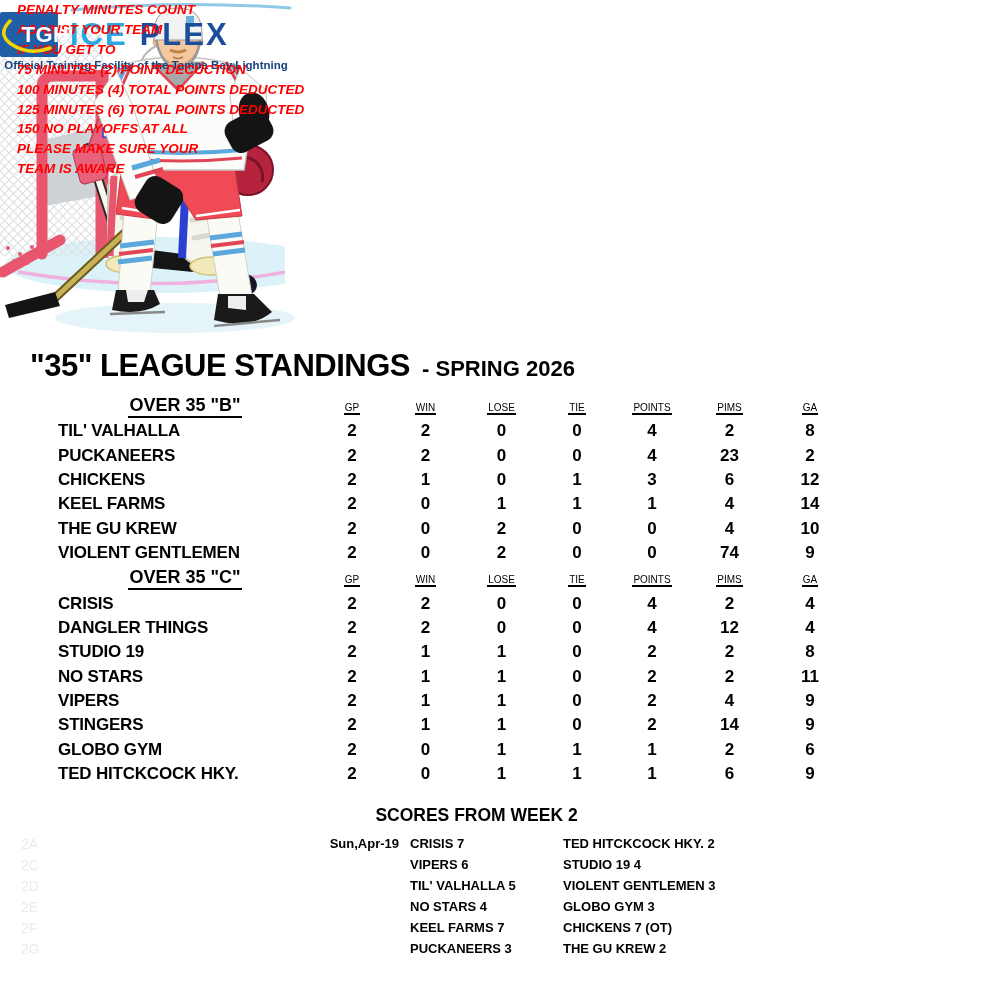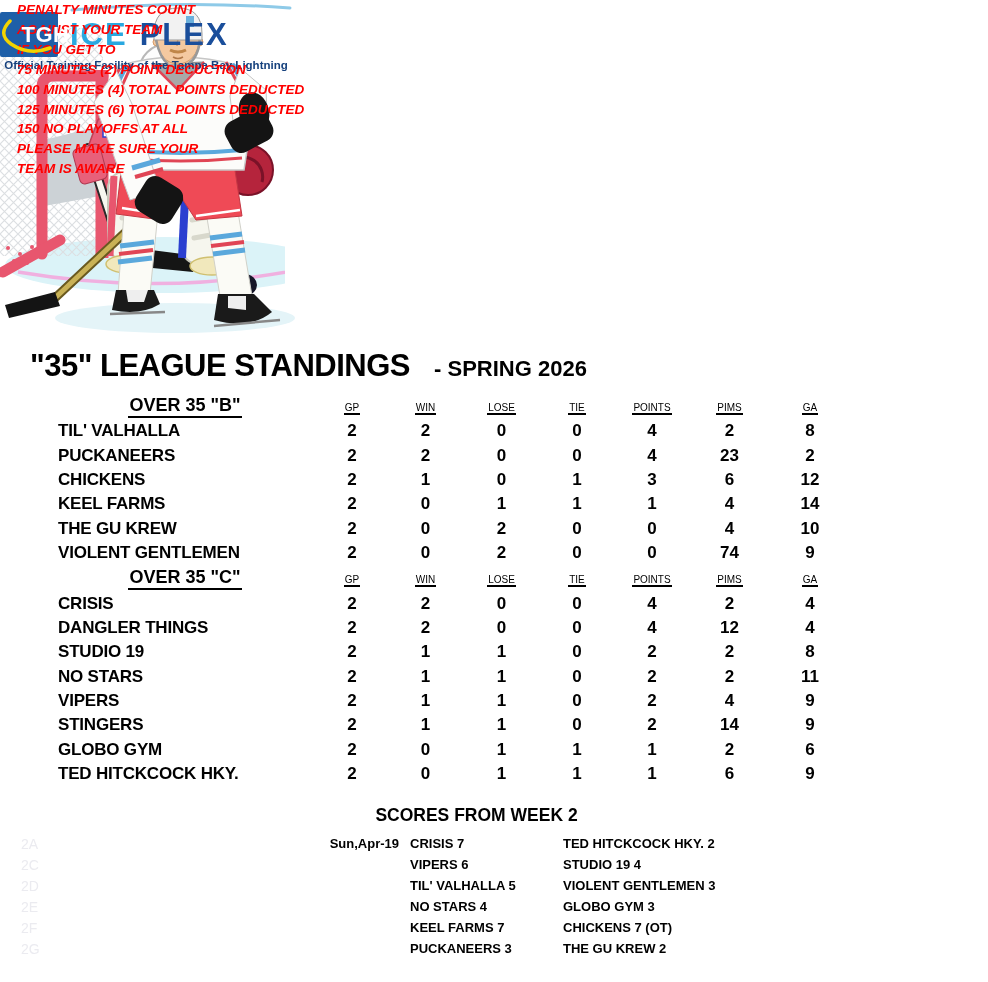--- a/index.html
+++ b/index.html
@@ -22,21 +22,21 @@
   .iceplex-text .ice { color:var(--ice_blue,#29a8e0); margin-right:12px; }
   .iceplex-text .plex { color:var(--plex_blue,#1a4e9b); }
   .tagline { margin-top:2px; text-align:center; font-size:11.5px; font-weight:bold; color:var(--tagline_navy,#16417d); }
 
   .notice { left:615; top:112; width:370px;margin-left:17px; }
   .notice-line { font-size:13.5px; font-weight:bold; font-style:italic; color:var(--notice_red,#ff0000); line-height:19.9px; white-space:nowrap; }
 
   
   .title-row { left:30px; top:348px; white-space:nowrap; }
   .title-main { font-size:31px; font-weight:bold; letter-spacing:-0.5px; }
-  .title-season { font-size:22px; font-weight:bold; margin-left:24px; }
+  .title-season { font-size:22px; font-weight:bold; margin-left:12px; }
 
   
   .standings { left:30px; top:393px; width:830px; }
   .row8 { display:grid; grid-template-columns:286px 72px 75px 77px 74px 76px 79px 82px; align-items:center; }
   .division-header { height:26px; }
   .division-title-cell { text-align:center; padding-left:24px; }
   .u { display:inline-block; border-bottom:2px solid #000; padding:0 1px 0px 1px; }
   .division-title-cell .u { font-size:18px; font-weight:bold; }
   .col-h { text-align:center; }
   .col-h .u { font-size:10px; font-weight:normal; }

